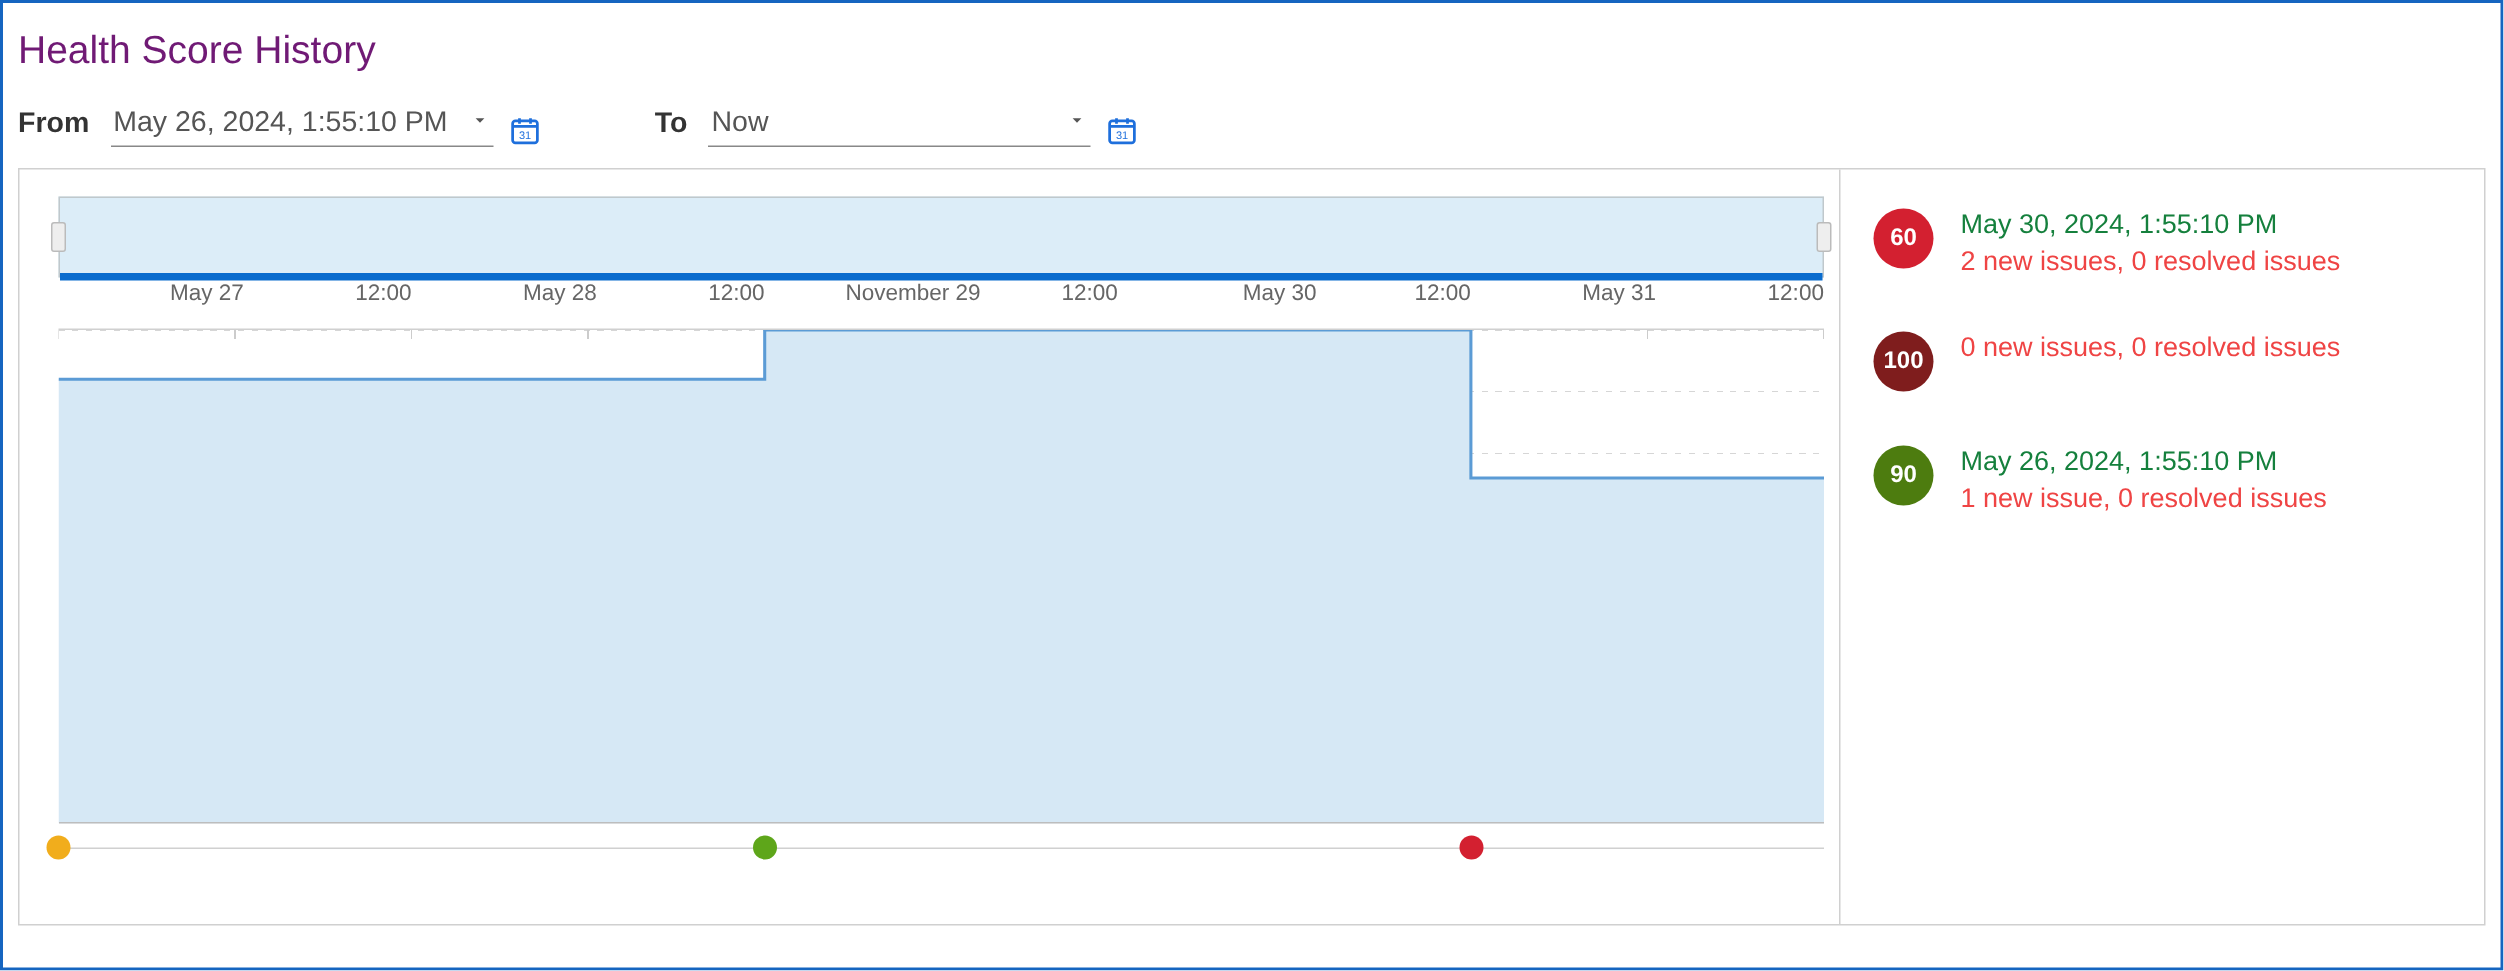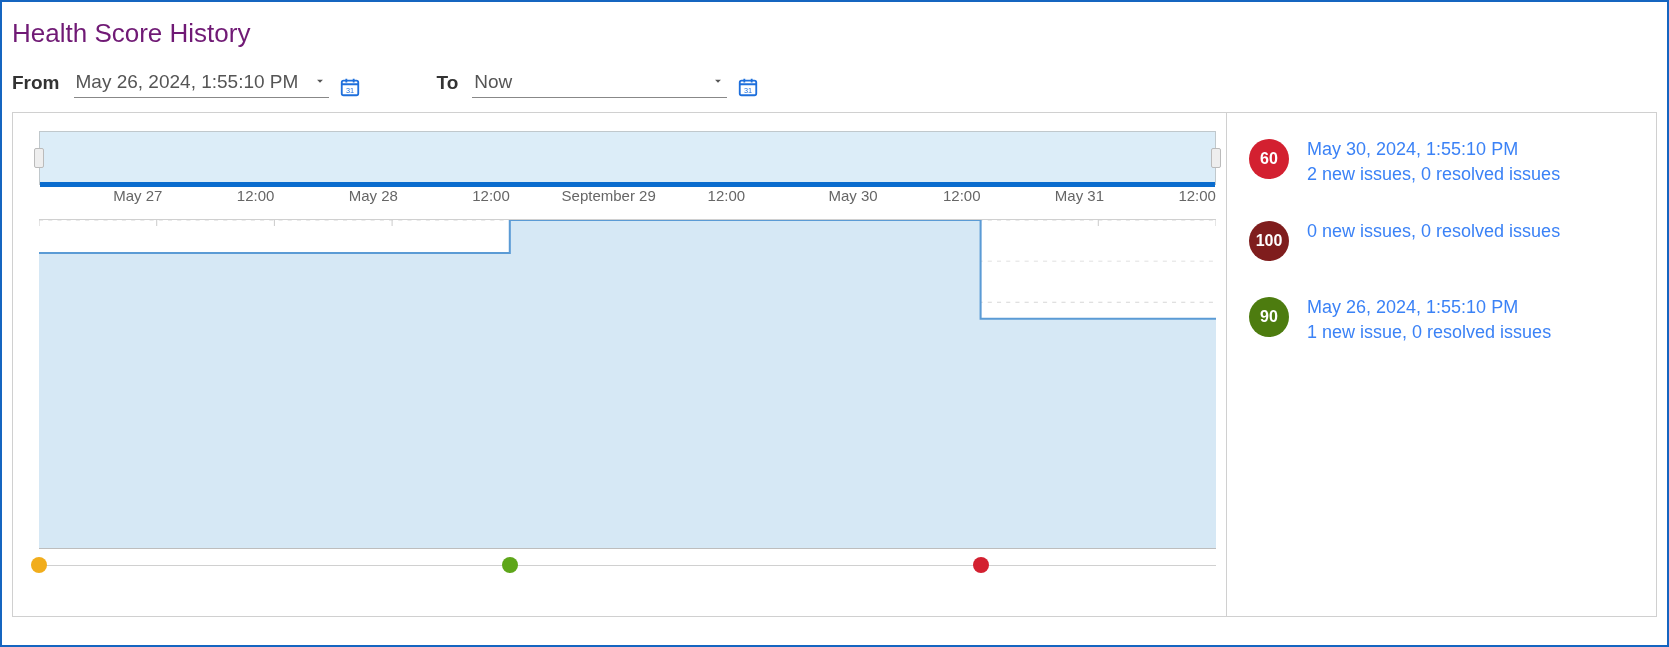--- a/index.html
+++ b/index.html
@@ -17,22 +17,22 @@
   .cal-icon svg{width:22px;height:22px;stroke:#1e6fdc;fill:none;stroke-width:2;}
   .panel{display:flex;border:1px solid #d0d0d0;height:505px;}
   .chart-zone{flex:1 1 auto;padding:18px 10px 0 26px;position:relative;}
   .side{width:430px;border-left:1px solid #d0d0d0;padding:26px 22px;}
   .side h2{margin:0 0 28px 0;font-size:21px;font-weight:400;color:#555;}
   .change{display:flex;gap:18px;align-items:flex-start;margin-bottom:36px;cursor:pointer;}
   .badge{width:40px;height:40px;border-radius:50%;display:flex;align-items:center;justify-content:center;font-size:16px;font-weight:600;color:#fff;flex:0 0 40px;}
   .badge.red{background:#d32030;}
   .badge.green{background:#7f1d1d;}
   .badge.amber{background:#4d7c0f;text-align:right;}
-  .change .txt .dt{font-size:18px;color:#3b82f6;margin-bottom:4px;}
-  .change .txt .msg{font-size:18px;color:#3b82f6;}
+  .change .txt .dt{font-size:18px;color:#15803d;margin-bottom:4px;}
+  .change .txt .msg{font-size:18px;color:#ef4444;}
   
   .overview{height:54px;background:#dcedf8;border:1px solid #c0c8cc;position:relative;margin-bottom:2px;}
   .overview::after{content:"";position:absolute;left:0;right:0;bottom:-3px;height:5px;background:#0a6cce;}
   .handle{position:absolute;top:50%;transform:translateY(-50%);width:10px;height:20px;background:#eee;border:1px solid #bbb;border-radius:2px;cursor:ew-resize;}
   .handle.left{left:-6px;} .handle.right{right:-6px;}
   .ov-axis{position:relative;height:22px;font-size:15px;color:#666;margin-bottom:10px;}
   .ov-axis span{position:absolute;transform:translateX(-50%);}
   .main-chart{position:relative;height:330px;border-top:1px solid #d0d0d0;}
   .main-chart svg{position:absolute;inset:0;width:100%;height:100%;}
   .yaxis{position:absolute;left:0;width:52px;height:100%;}
@@ -93,21 +93,21 @@
     <div class="chart-zone">
       <div class="overview">
         <div class="handle left"></div>
         <div class="handle right"></div>
       </div>
       <div class="ov-axis" id="ov-axis">
           <span style="left: 8.40046%;">May 27</span>
           <span style="left: 18.4005%;">12:00</span>
           <span style="left: 28.4005%;">May 28</span>
           <span style="left: 38.4005%;">12:00</span>
-          <span style="left: 48.4005%;">September 29</span>
+          <span style="left: 48.4005%;">November 29</span>
           <span style="left: 58.4005%;">12:00</span>
           <span style="left: 68.4005%; padding-left: 18px;">May 30</span>
           <span style="left: 78.4005%;">12:00</span>
           <span style="left: 88.4005%;">May 31</span>
           <span style="left: 98.4005%;">12:00</span>
         </div>
 
       <div class="main-chart">
         <div class="yaxis" id="yaxis">
             <span style="top: 75%;">25</span>

